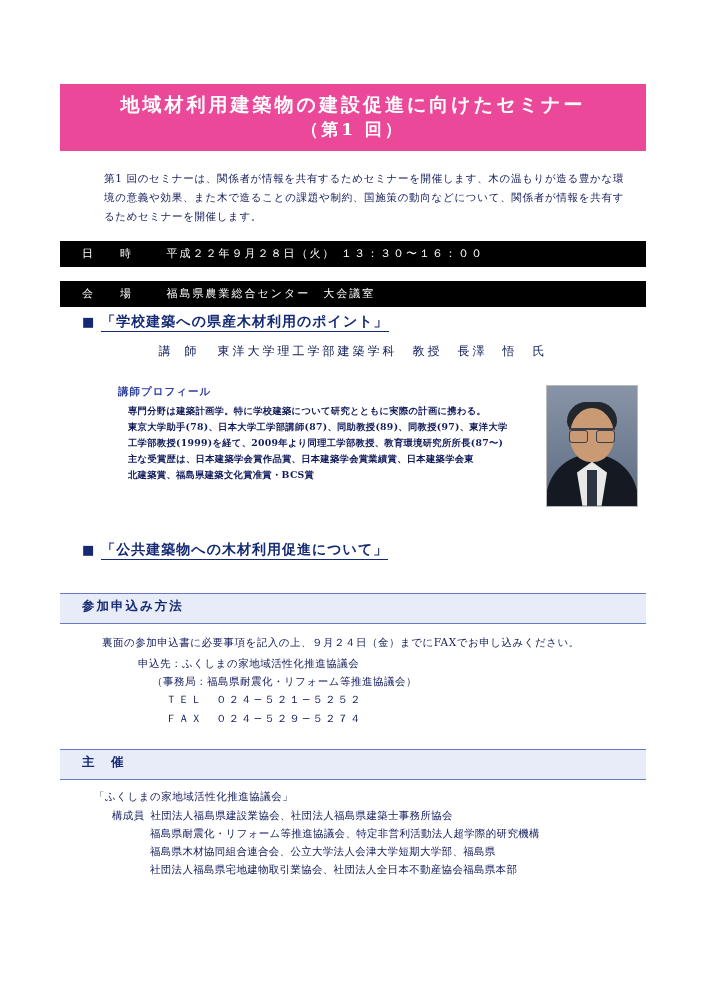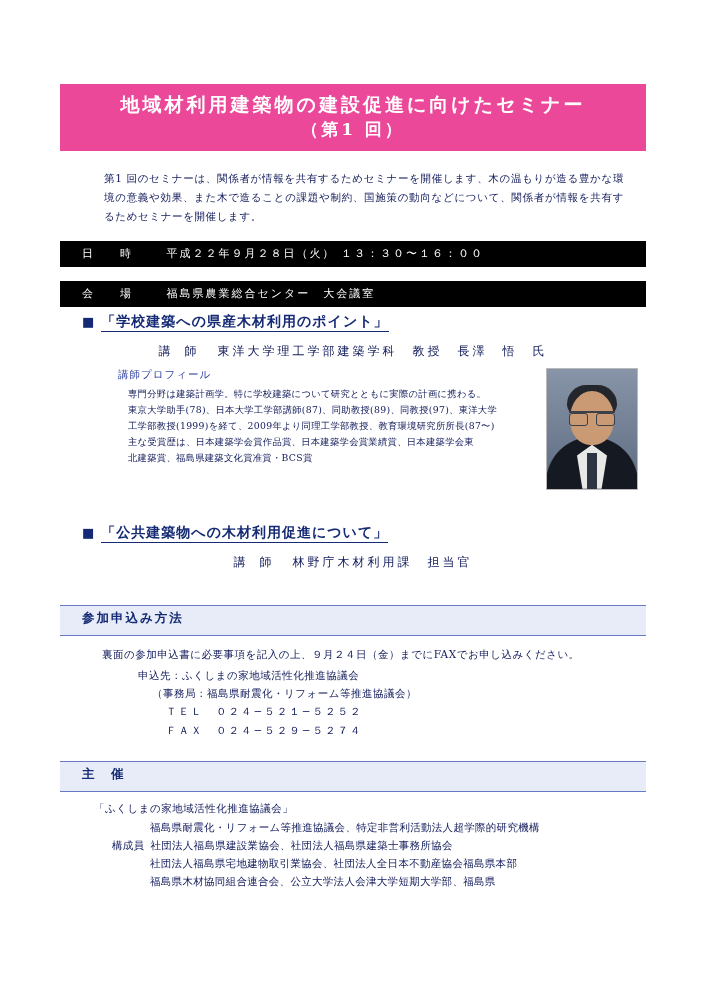--- a/index.html
+++ b/index.html
@@ -86,23 +86,24 @@
     margin-top: 12px;
     text-align: center;
     font-size: 12px;
     letter-spacing: 3px;
     color: #101a5a;
   }
   .lecturer-line .role { letter-spacing: 5px; padding-right: 16px; }
 
   
   .profile-wrap {
-    margin-top: 8px;
+    margin-top: 25px;
     position: relative;
     min-height: 150px;
+    font-weight: bold;
   }
   .profile-title {
     font-size: 10.5px;
     color: #2d3f9e;
     letter-spacing: 1px;
     padding-left: 58px;
   }
   .profile-body {
     margin-top: 4px;
     padding-left: 68px;
@@ -272,43 +273,40 @@
       <div class="tie"></div>
       <div class="hair"></div>
       <div class="head"></div>
       <div class="glasses"></div>
     </div>
   </div>
 
   <div class="sec-head">
     <span class="sq">■</span><span class="txt">「公共建築物への木材利用促進について」</span>
   </div>
-  <div class="lecturer-line">
-    <span class="role">講 師</span><span>林野庁木材利用課　担当官</span>
-  </div>
 
   <div class="box-head" style="margin-top:34px;">参加申込み方法</div>
   <div class="apply-note">裏面の参加申込書に必要事項を記入の上、９月２４日（金）までにFAXでお申し込みください。</div>
   <div class="apply-list">
     <div>申込先：ふくしまの家地域活性化推進協議会</div>
     <div class="ind1">（事務局：福島県耐震化・リフォーム等推進協議会）</div>
     <div class="ind2">ＴＥＬ　０２４−５２１−５２５２</div>
     <div class="ind2">ＦＡＸ　０２４−５２９−５２７４</div>
   </div>
 
   <div class="box-head" style="margin-top:22px;">主　催</div>
   <div class="host-name">「ふくしまの家地域活性化推進協議会」</div>
   <div class="members">
+    <div class="row">
+      <span class="lbl">構成員</span><span>社団法人福島県建設業協会、社団法人福島県建築士事務所協会</span>
+    </div>
     <div class="row ind">
       <span>福島県耐震化・リフォーム等推進協議会、特定非営利活動法人超学際的研究機構</span>
     </div>
-    <div class="row">
-      <span class="lbl">構成員</span><span>社団法人福島県建設業協会、社団法人福島県建築士事務所協会</span>
+    <div class="row ind">
+      <span>福島県木材協同組合連合会、公立大学法人会津大学短期大学部、福島県</span>
     </div>
     <div class="row ind">
       <span>社団法人福島県宅地建物取引業協会、社団法人全日本不動産協会福島県本部</span>
     </div>
-    <div class="row ind">
-      <span>福島県木材協同組合連合会、公立大学法人会津大学短期大学部、福島県</span>
-    </div>
   </div>
 
 </div>
 
 </body></html>

